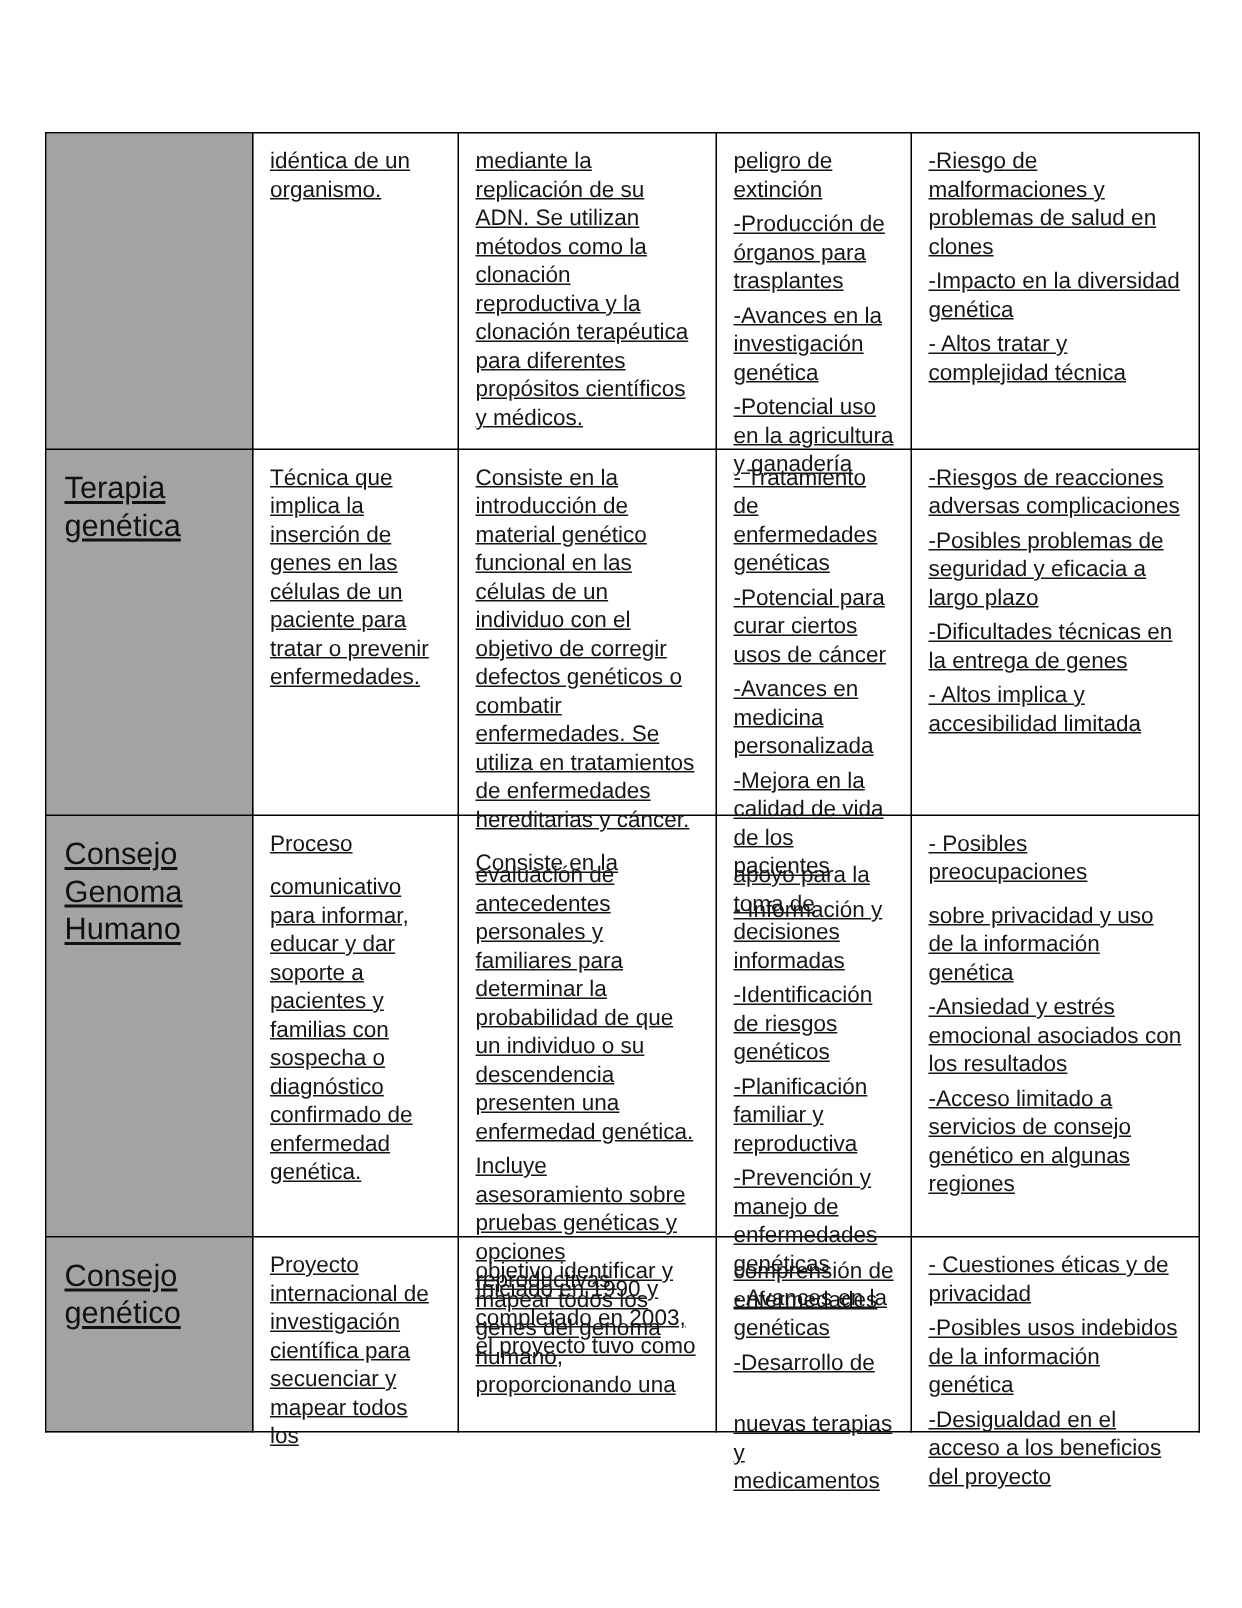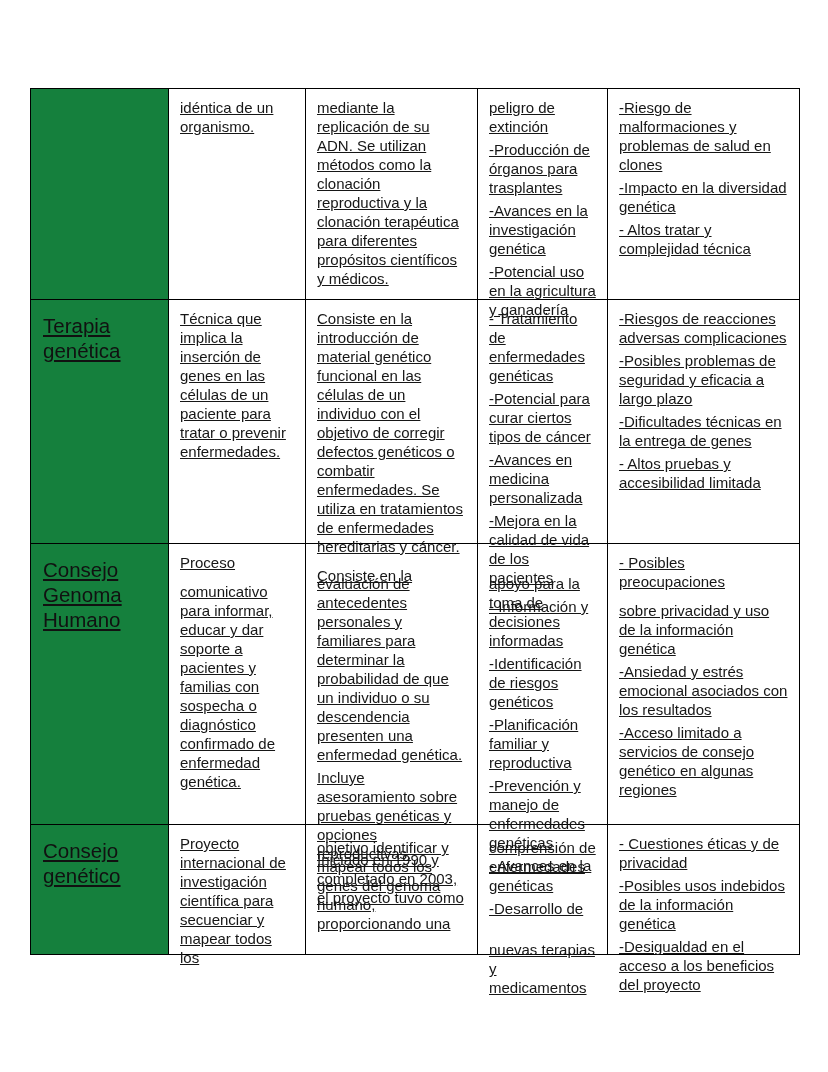--- a/index.html
+++ b/index.html
@@ -19,21 +19,21 @@
   table.cmp {
     border-collapse: collapse;
     table-layout: fixed;
     width: 769px;
   }
   td {
     border: 1.5px solid #000000;
     vertical-align: top;
     padding: 0;
   }
-  td.topic { background: #15803d; }
+  td.topic { background: #a3a3a3; }
   .cc {
     padding: 5px 7px 4px 7px;
     font-size: 15px;
     line-height: 19px;
     overflow: visible;
   }
   .cc-topic {
     padding: 9px 6px 4px 8px;
     font-size: 20.5px;
     line-height: 25px;
@@ -111,32 +111,32 @@
         </td>
         <td>
           <div class="cc">
             <p>Consiste en la introducción de material genético funcional en las células de un individuo con el objetivo de corregir defectos genéticos o combatir enfermedades. Se utiliza en tratamientos de enfermedades hereditarias y cáncer.</p>
             <p class="gap">Consiste en la</p>
           </div>
         </td>
         <td>
           <div class="cc">
             <p>- Tratamiento de enfermedades genéticas</p>
-            <p>-Potencial para curar ciertos tipos de cáncer</p>
+            <p>-Potencial para curar ciertos usos de cáncer</p>
             <p>-Avances en medicina personalizada</p>
             <p>-Mejora en la calidad de vida de los pacientes</p>
             <p class="gap">- Información y</p>
           </div>
         </td>
         <td>
           <div class="cc">
             <p>-Riesgos de reacciones adversas complicaciones</p>
             <p>-Posibles problemas de seguridad y eficacia a largo plazo</p>
             <p>-Dificultades técnicas en la entrega de genes</p>
-            <p>- Altos pruebas y accesibilidad limitada</p>
+            <p>- Altos implica y accesibilidad limitada</p>
           </div>
         </td>
       </tr>
 
       <tr class="r2">
         <td class="topic">
           <div class="cc cc-topic">
             <p>Consejo Genoma Humano</p>
           </div>
         </td>

